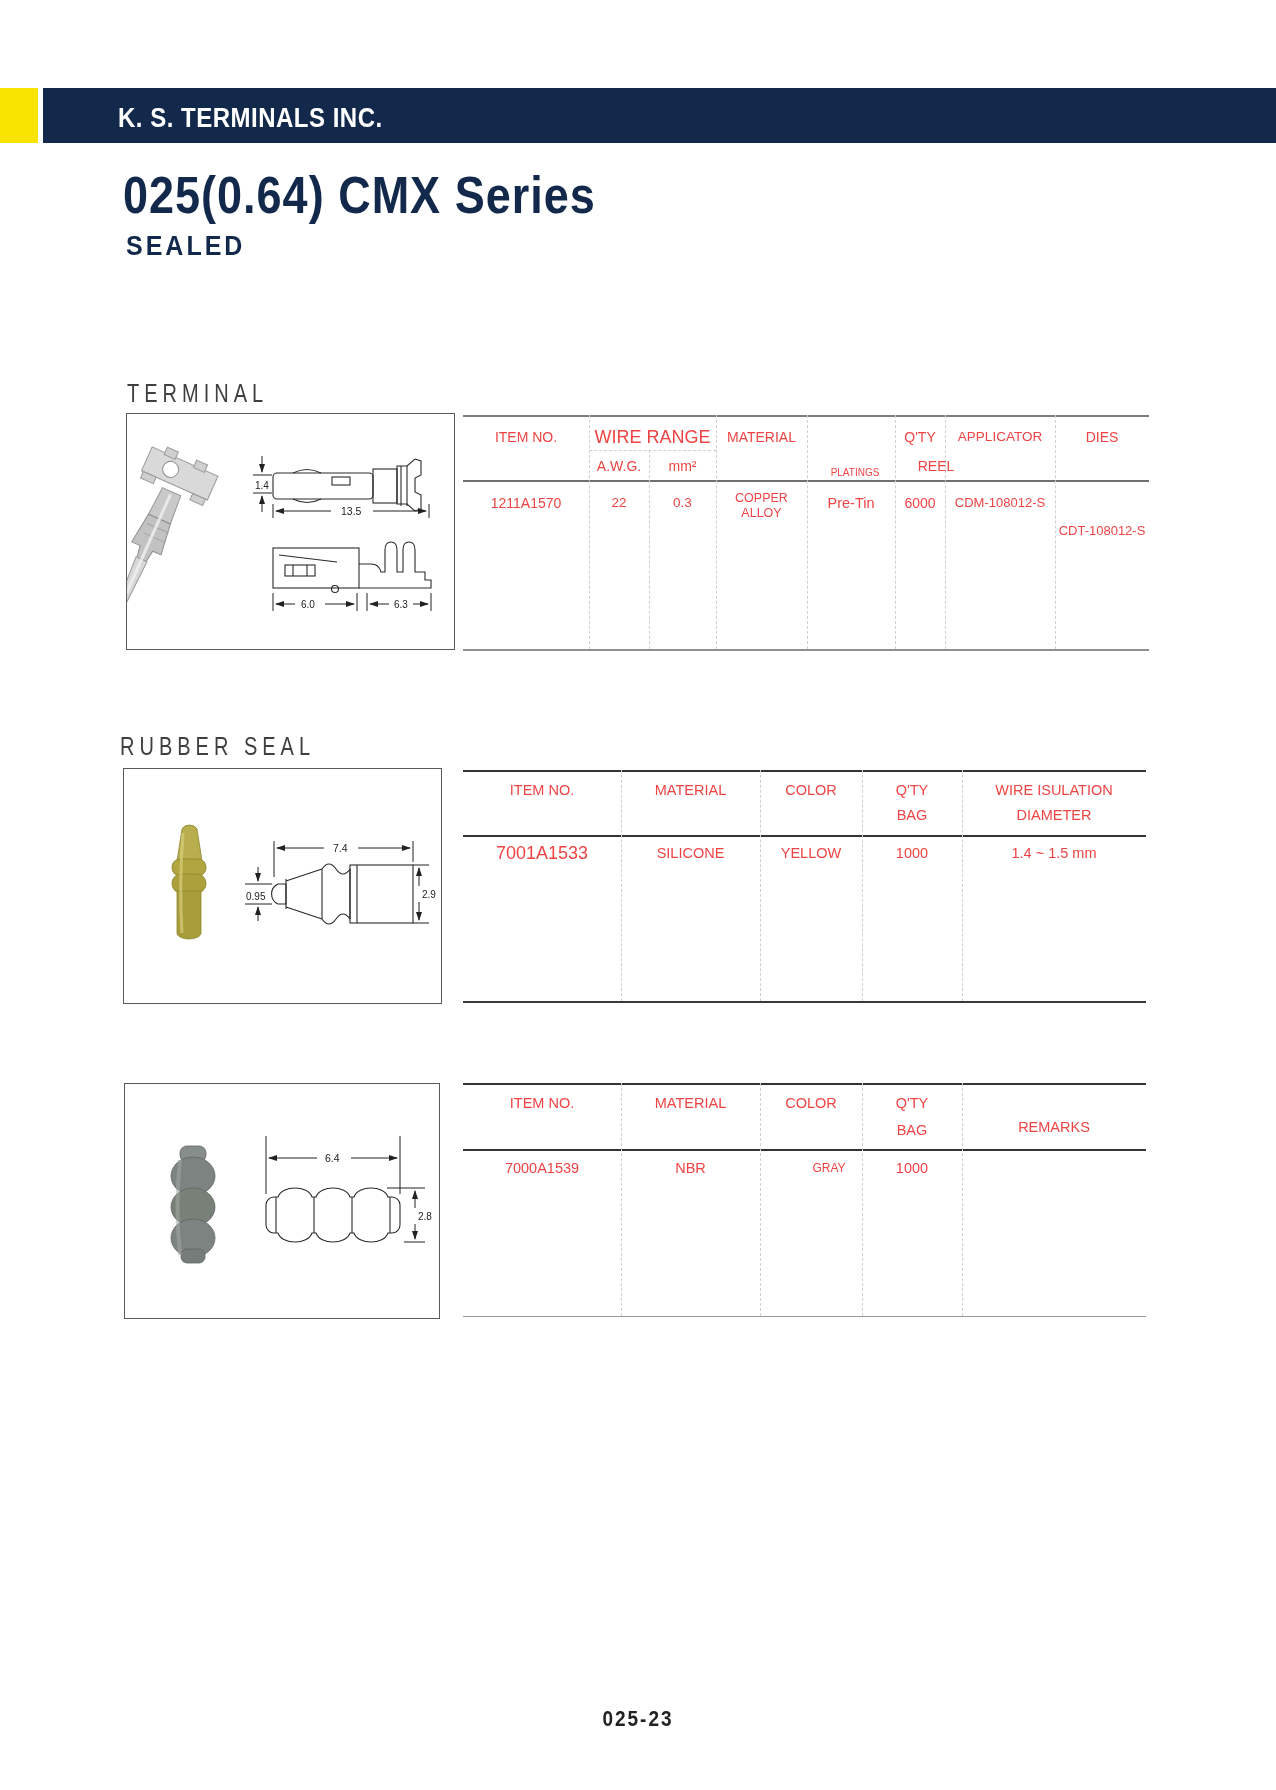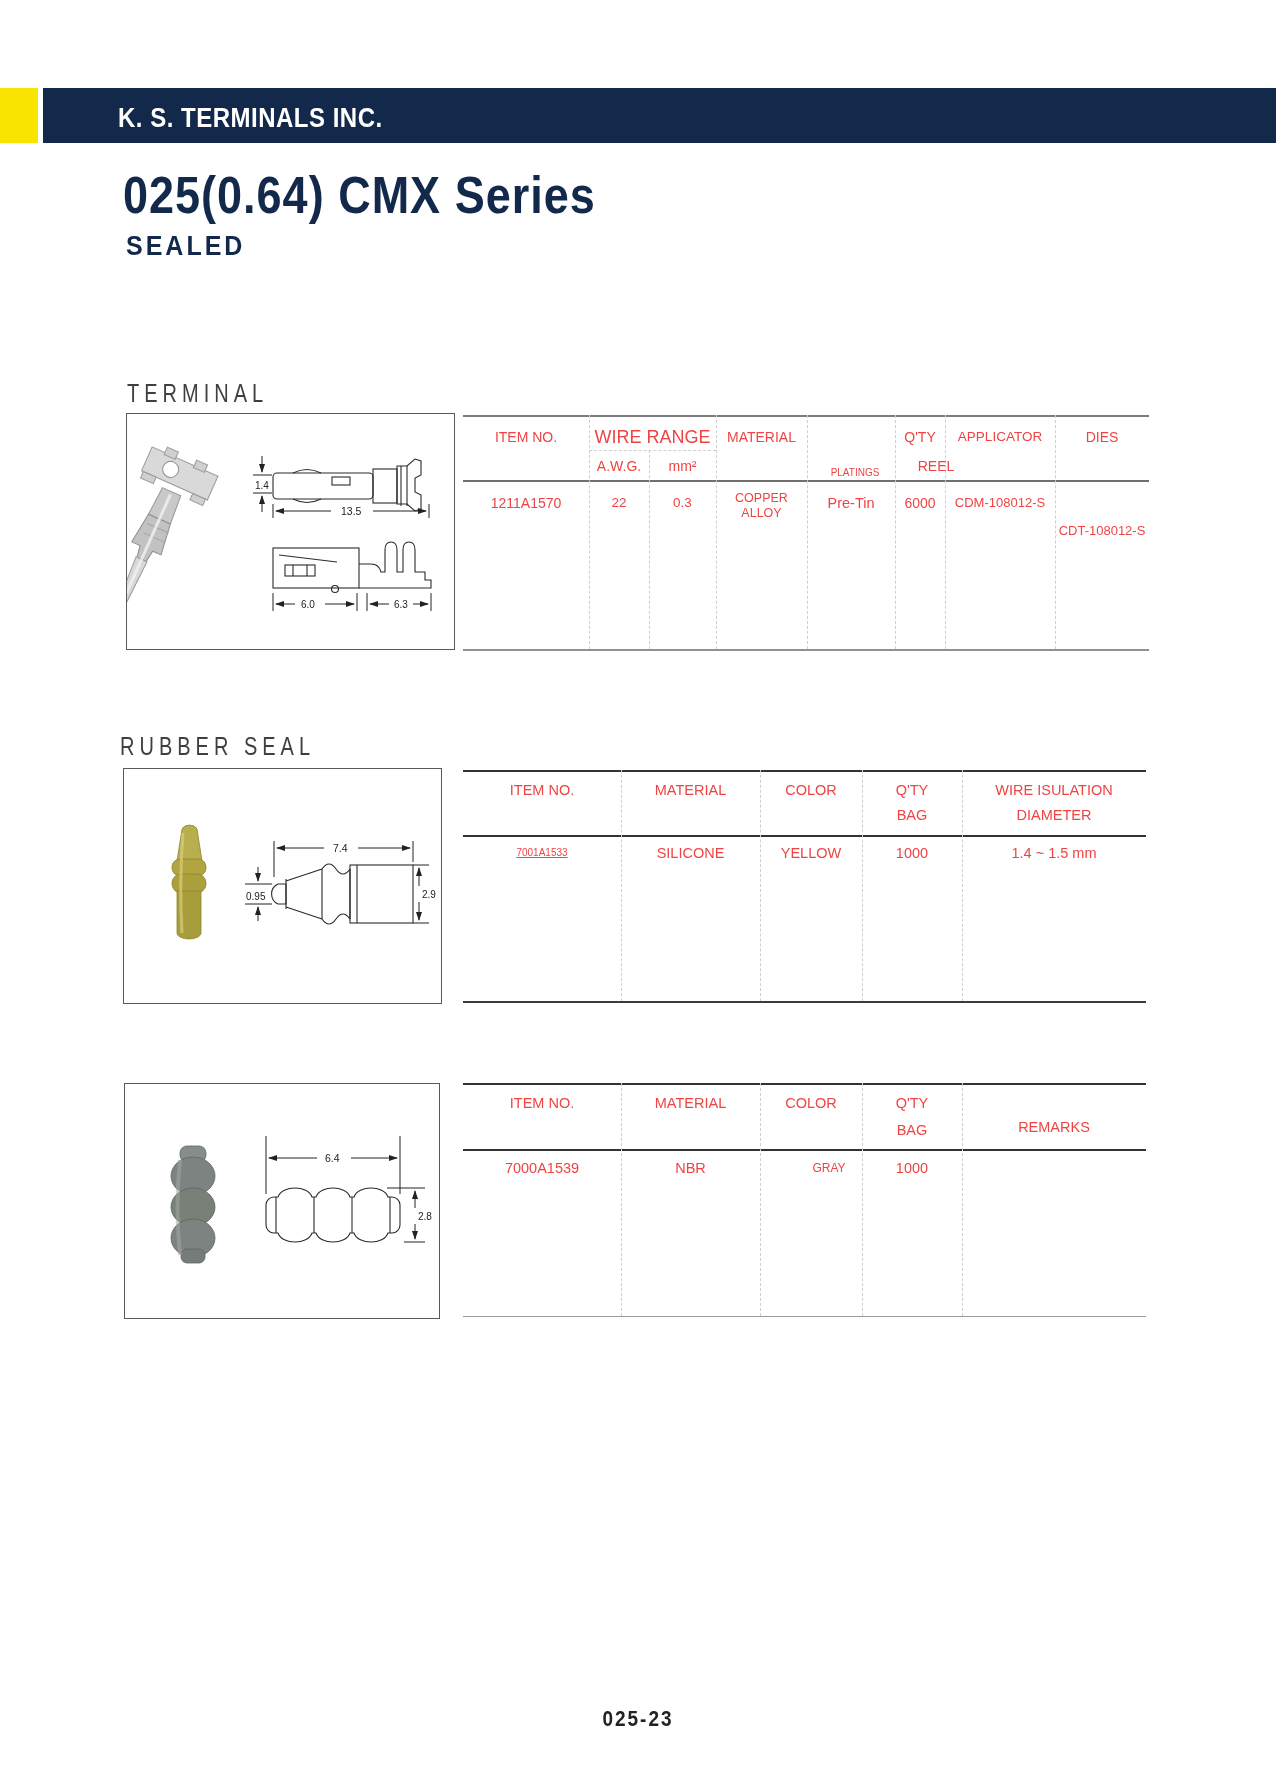--- a/index.html
+++ b/index.html
@@ -213,21 +213,21 @@
     <div class="vdash" style="left:499px;top:0;height:231px;"></div>
 
     <div class="cell" style="left:0;top:6px;width:158px;height:28px;line-height:28px;font-size:14.5px;">ITEM NO.</div>
     <div class="cell" style="left:158px;top:6px;width:139px;height:28px;line-height:28px;font-size:14.5px;">MATERIAL</div>
     <div class="cell" style="left:297px;top:6px;width:102px;height:28px;line-height:28px;font-size:14.5px;">COLOR</div>
     <div class="cell" style="left:399px;top:6px;width:100px;height:28px;line-height:28px;font-size:14.5px;">Q'TY</div>
     <div class="cell" style="left:499px;top:6px;width:184px;height:28px;line-height:28px;font-size:14.5px;">WIRE ISULATION</div>
     <div class="cell" style="left:399px;top:32px;width:100px;height:26px;line-height:26px;font-size:14.5px;">BAG</div>
     <div class="cell" style="left:499px;top:32px;width:184px;height:26px;line-height:26px;font-size:14.5px;">DIAMETER</div>
 
-    <div class="cell" style="left:0;top:69px;width:158px;height:28px;line-height:28px;font-size:10px;text-decoration:underline;">7001A1533</div>
+    <div class="cell" style="left:0;top:69px;width:158px;height:28px;line-height:28px;font-size:18px;">7001A1533</div>
     <div class="cell" style="left:158px;top:69px;width:139px;height:28px;line-height:28px;font-size:14.5px;">SILICONE</div>
     <div class="cell" style="left:297px;top:69px;width:102px;height:28px;line-height:28px;font-size:14.5px;">YELLOW</div>
     <div class="cell" style="left:399px;top:69px;width:100px;height:28px;line-height:28px;font-size:14.5px;">1000</div>
     <div class="cell" style="left:499px;top:69px;width:184px;height:28px;line-height:28px;font-size:14.5px;">1.4 ~ 1.5 mm</div>
   </div>
 
   <div class="box" style="left:124px;top:1083px;width:314px;height:234px;">
     <svg width="314" height="234" viewBox="0 0 314 234">
       <defs>
         <marker id="arwS2" markerWidth="9" markerHeight="8" refX="8" refY="4" orient="auto">

